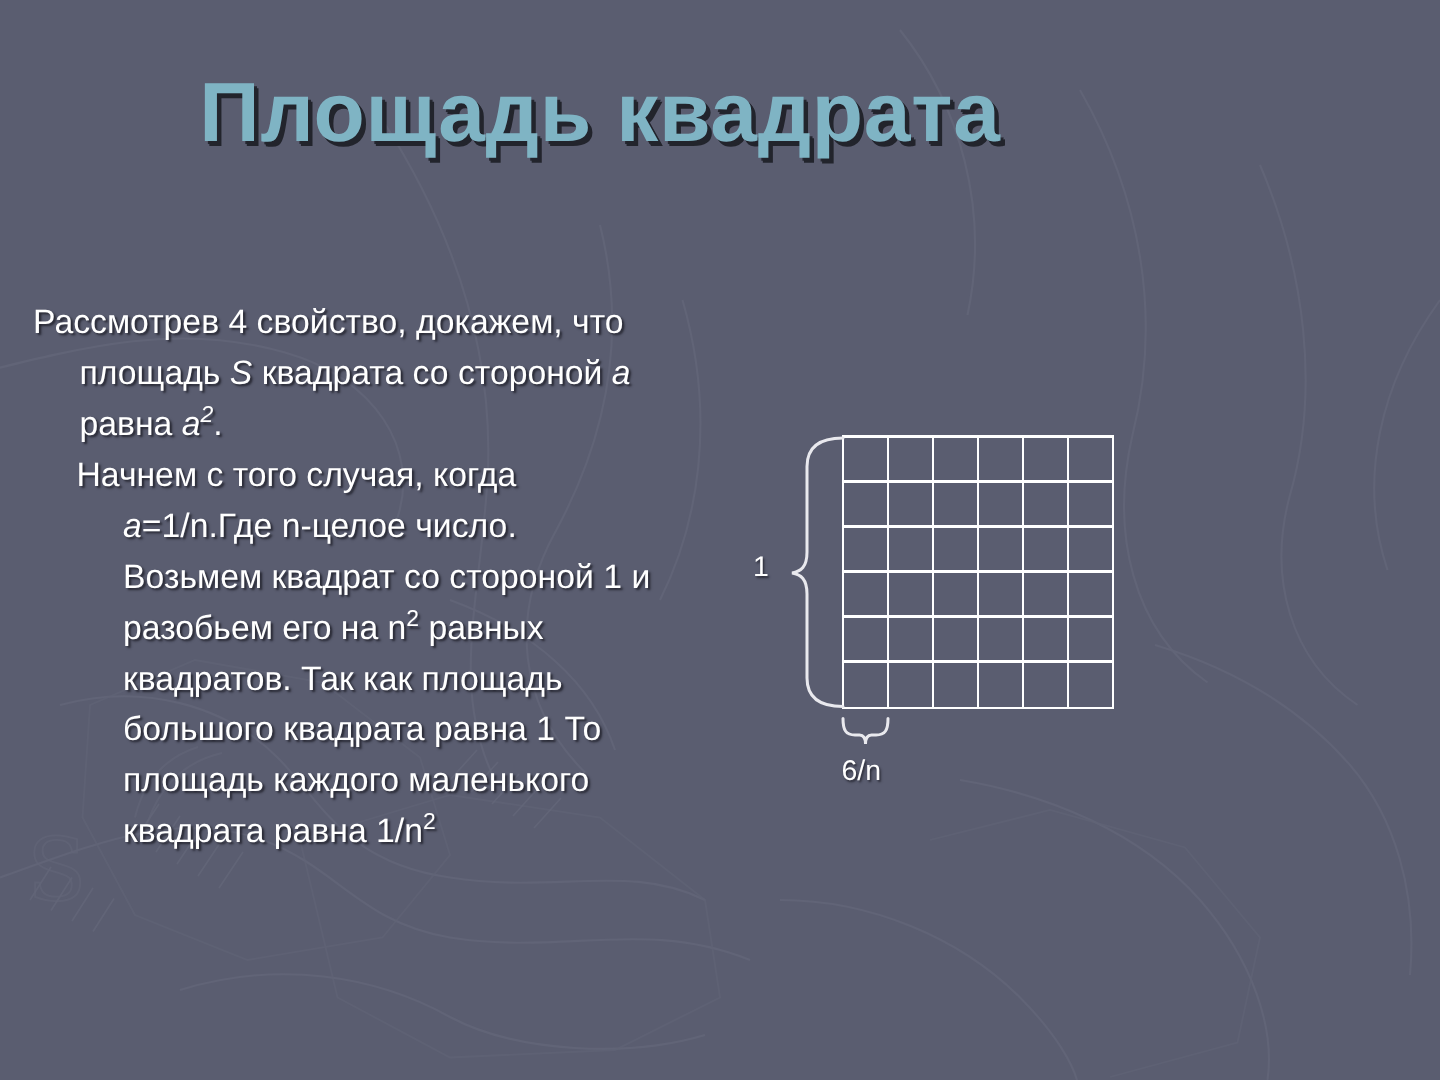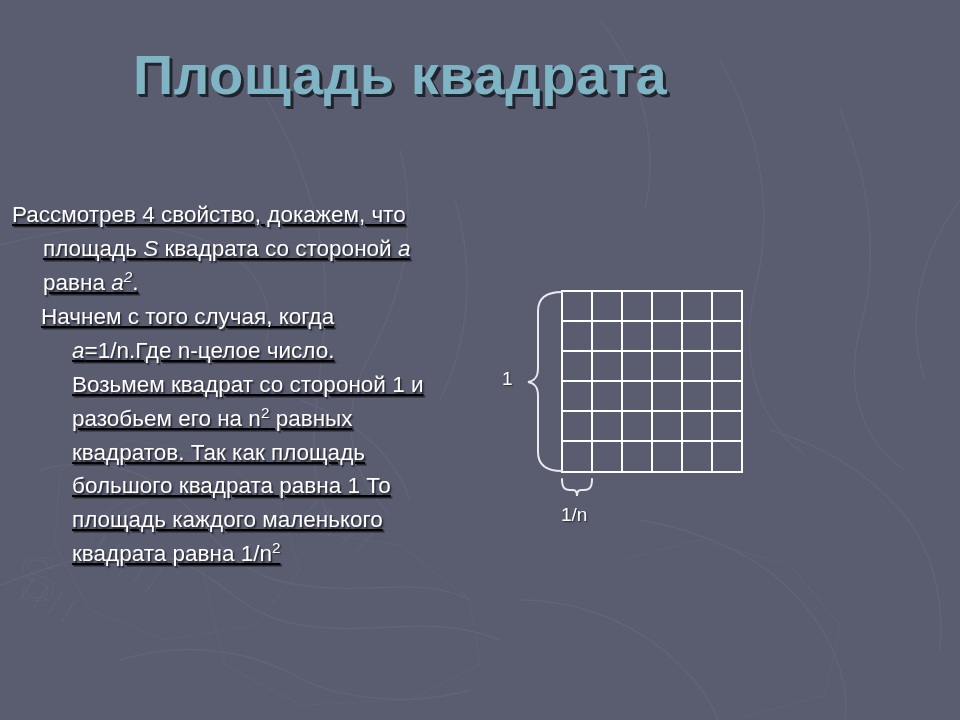--- a/index.html
+++ b/index.html
@@ -41,24 +41,23 @@
     letter-spacing: 0.5px;
     color: #7fb4c4;
     text-shadow: 3px 3px 0 #22242c, 2px 2px 0 #262831;
     line-height: 1.05;
     white-space: nowrap;
   }
 
   
   .body-col {
     position: absolute;
-    left: 12px;
+    left: 22px;
     top: 198px;
     width: 420px;
-    text-decoration: underline;
   }
   .para {
     color: #ffffff;
     font-size: 22.5px;
     line-height: 33.8px;
     text-shadow: 1.5px 1.5px 1.5px rgba(20,20,28,0.75);
     padding-left: 31px;
     text-indent: -31px;
     margin: 0 0 0 0;
   }
@@ -174,16 +173,16 @@
                  C 72 217 74 220 80 220
                  L 83 220
                  C 86 220 87 222 87 226
                  C 87 222 88 220 91 220
                  L 94 220
                  C 100 220 102 217 102 209"></path>
       </g>
     </svg>
 
     <span class="fig-label label-one">1</span>
-    <span class="fig-label label-oneN">1/n</span>
+    <span class="fig-label label-oneN">6/n</span>
   </div>
 
 </div>
 
 </body></html>

